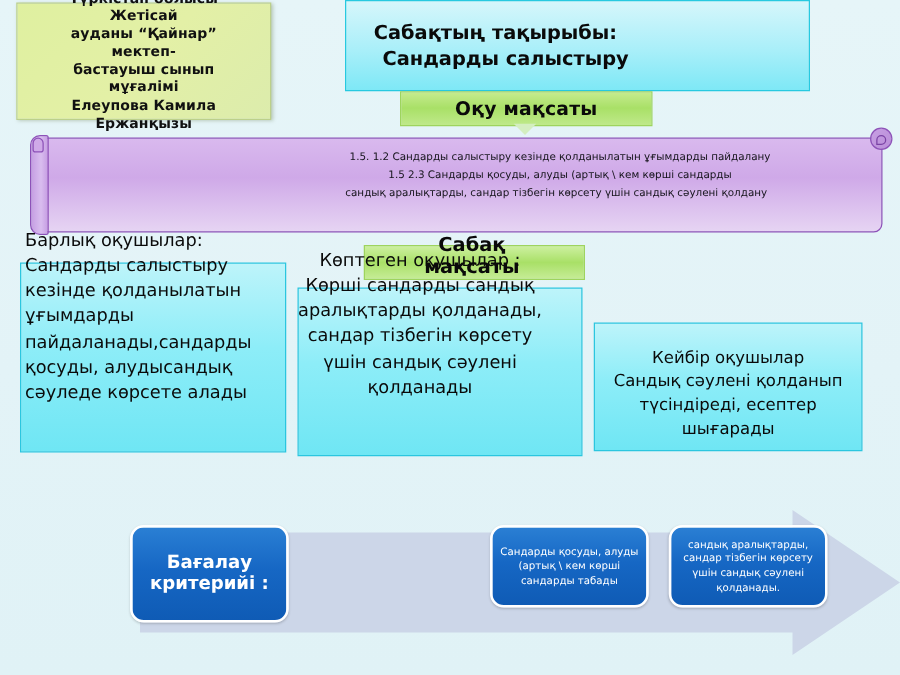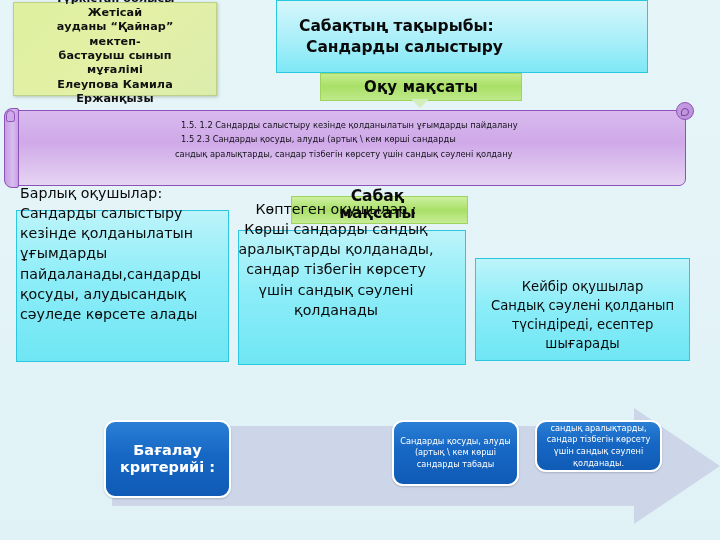--- a/index.html
+++ b/index.html
@@ -94,24 +94,25 @@
     top: 99px;
     width: 0; height: 0;
     border-left: 9px solid transparent;
     border-right: 9px solid transparent;
     border-top: 9px solid #d4eec0;
   }
 
   
   #scroll-ribbon {
     position: absolute;
-    left: 0;
+    left: 20px;
     top: 108px;
     width: 696px;
     height: 80px;
+    text-align: center;
   }
   #scroll-ribbon .body {
     position: absolute;
     left: 10px;
     top: 2px;
     width: 676px;
     height: 76px;
     background: linear-gradient(180deg, #d9b9ee 0%, #cfa9e8 42%, #e6d4f3 100%);
     border: 1.4px solid #8d52b8;
     border-radius: 3px 7px 7px 3px;
@@ -263,21 +264,21 @@
     display: flex;
     align-items: center;
     justify-content: center;
     text-align: center;
     padding: 3px 6px;
     box-shadow: 0 1px 2px rgba(0,0,0,0.18);
   }
   #crit-0 { left: 104px; top: 420px; width: 127px; height: 78px; }
   #crit-1 { left: 248px; top: 420px; width: 127px; height: 66px; }
   #crit-2 { left: 392px; top: 420px; width: 127px; height: 66px; }
-  #crit-3 { left: 535px; top: 420px; width: 127px; height: 52px; }
+  #crit-3 { left: 535px; top: 420px; width: 127px; height: 66px; }
 
   #crit-0 .txt { font-size: 14.5px; font-weight: bold; line-height: 1.18; }
   .blue-box .small { font-size: 8.2px; line-height: 1.42; }
 </style>
 </head>
 <body>
 
 <div id="slide">
 
   <div id="teacher-box">

